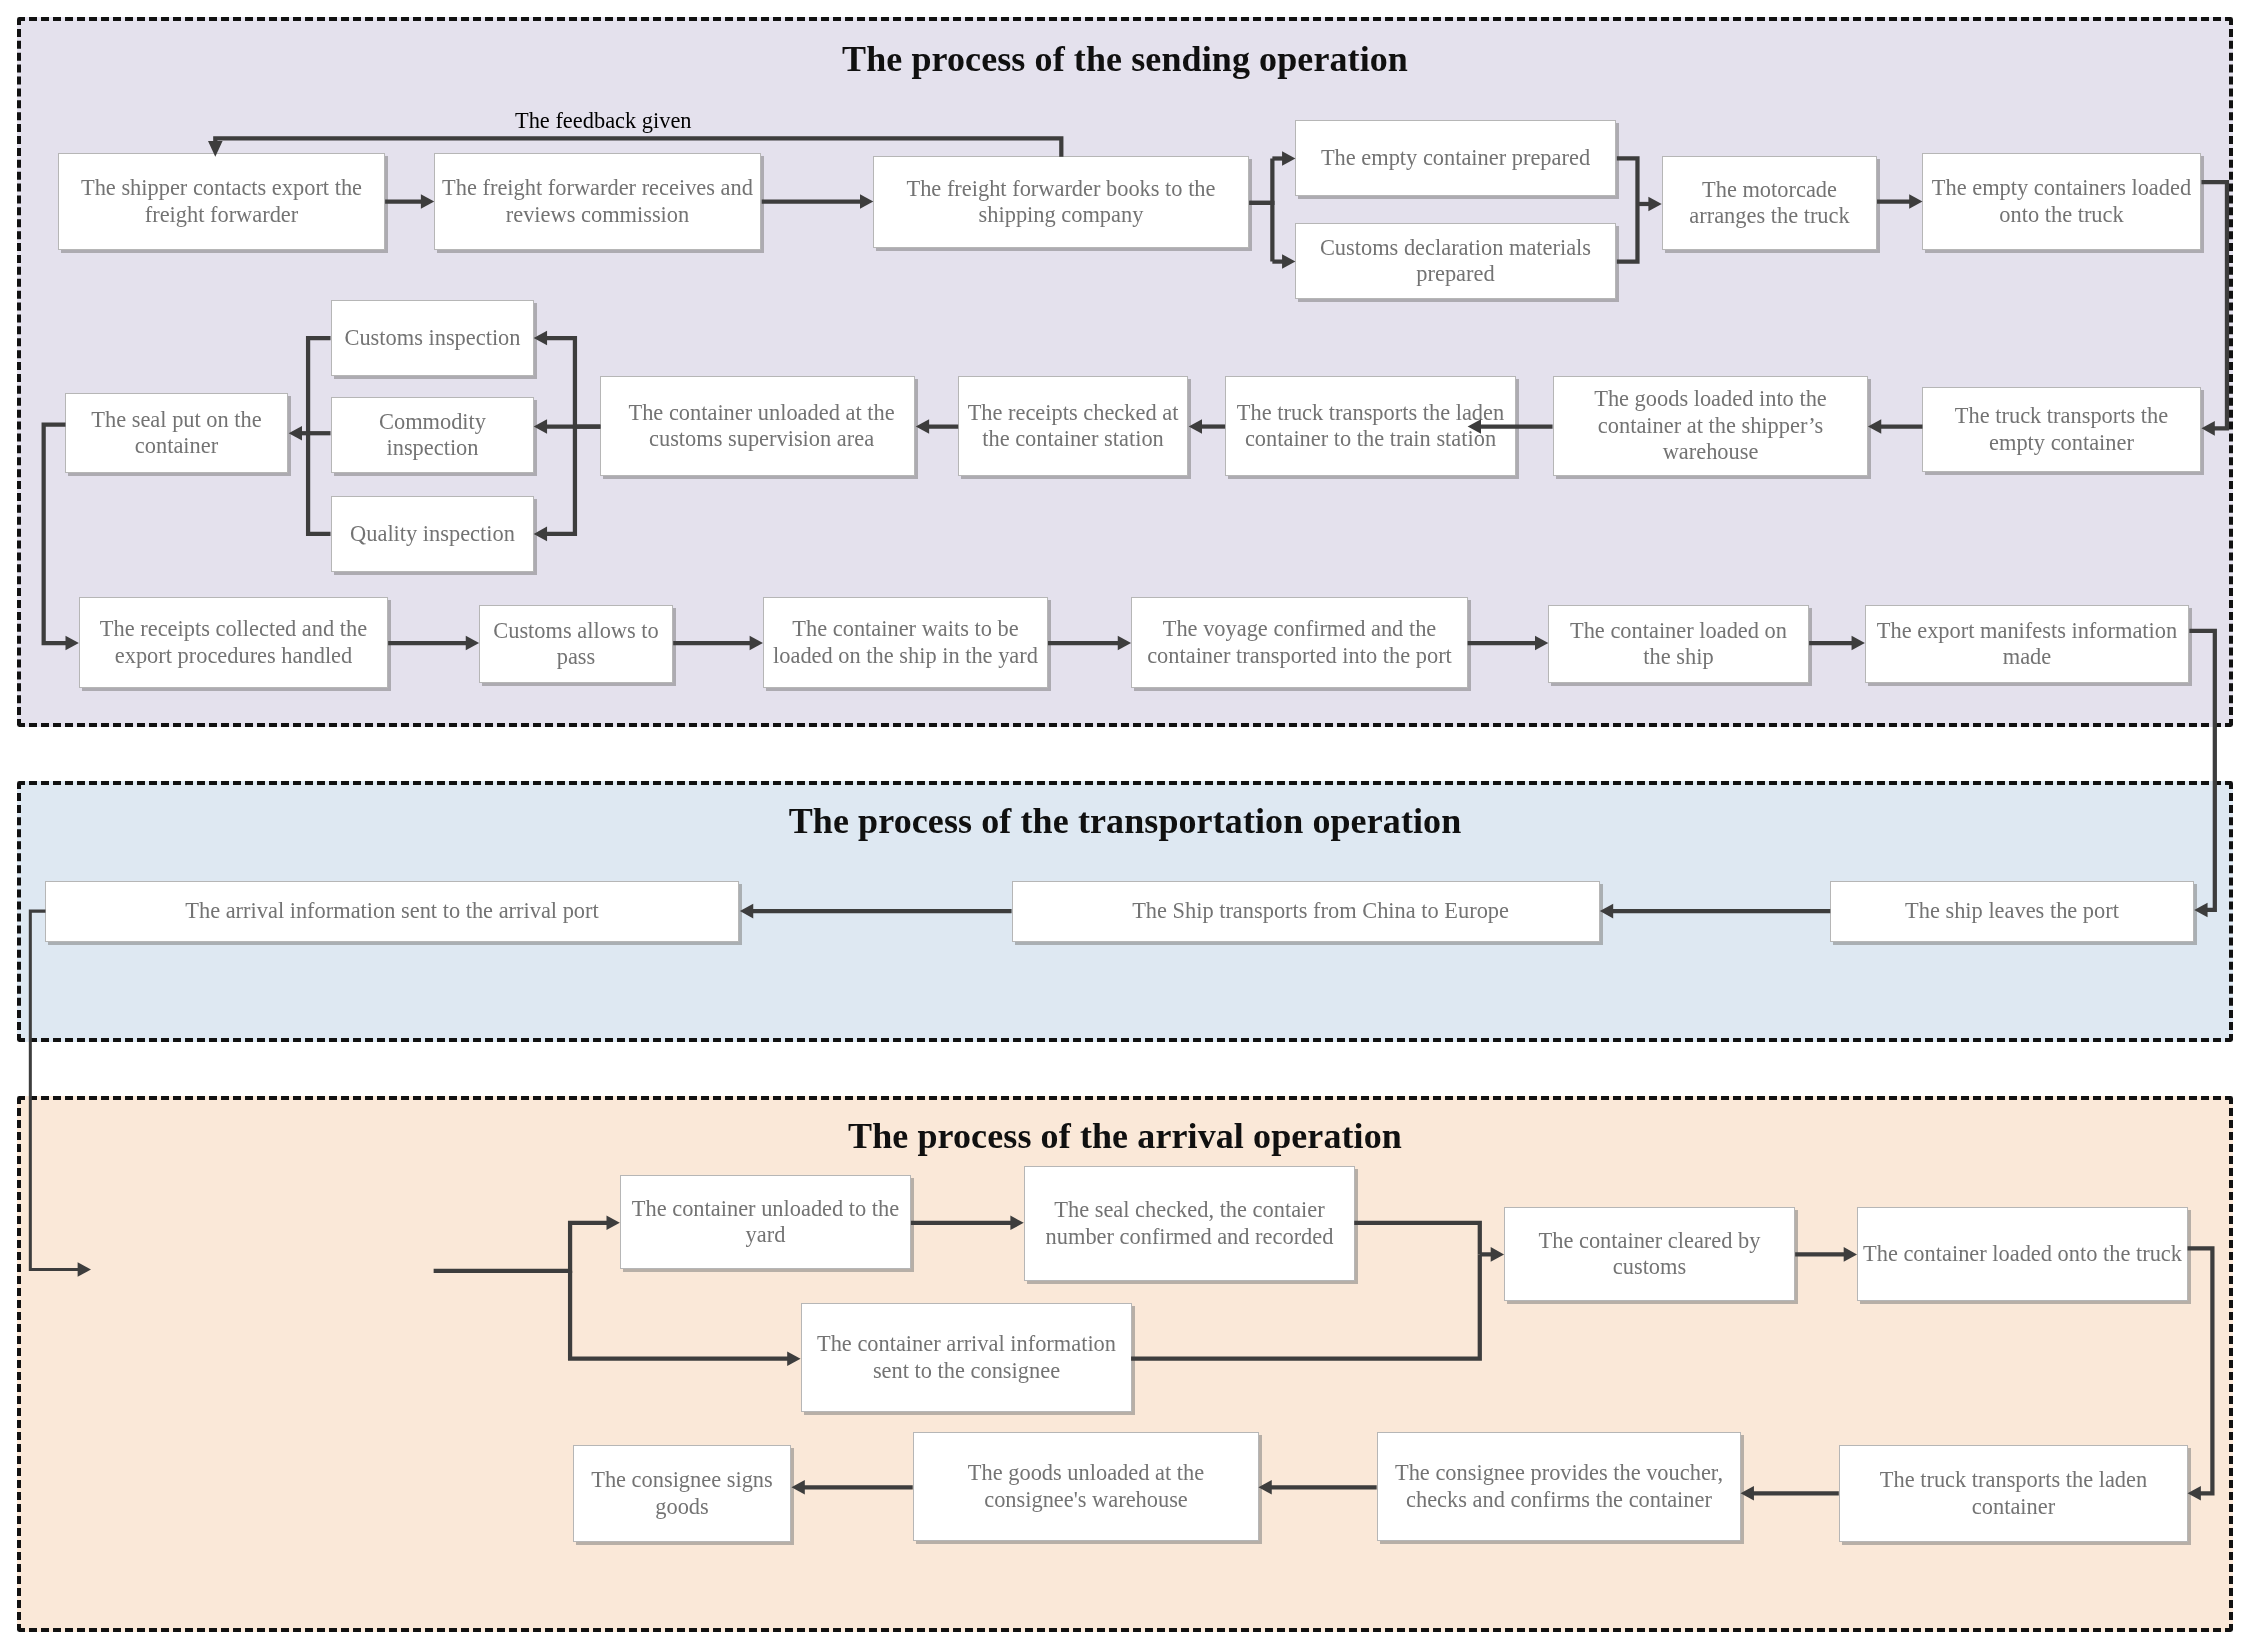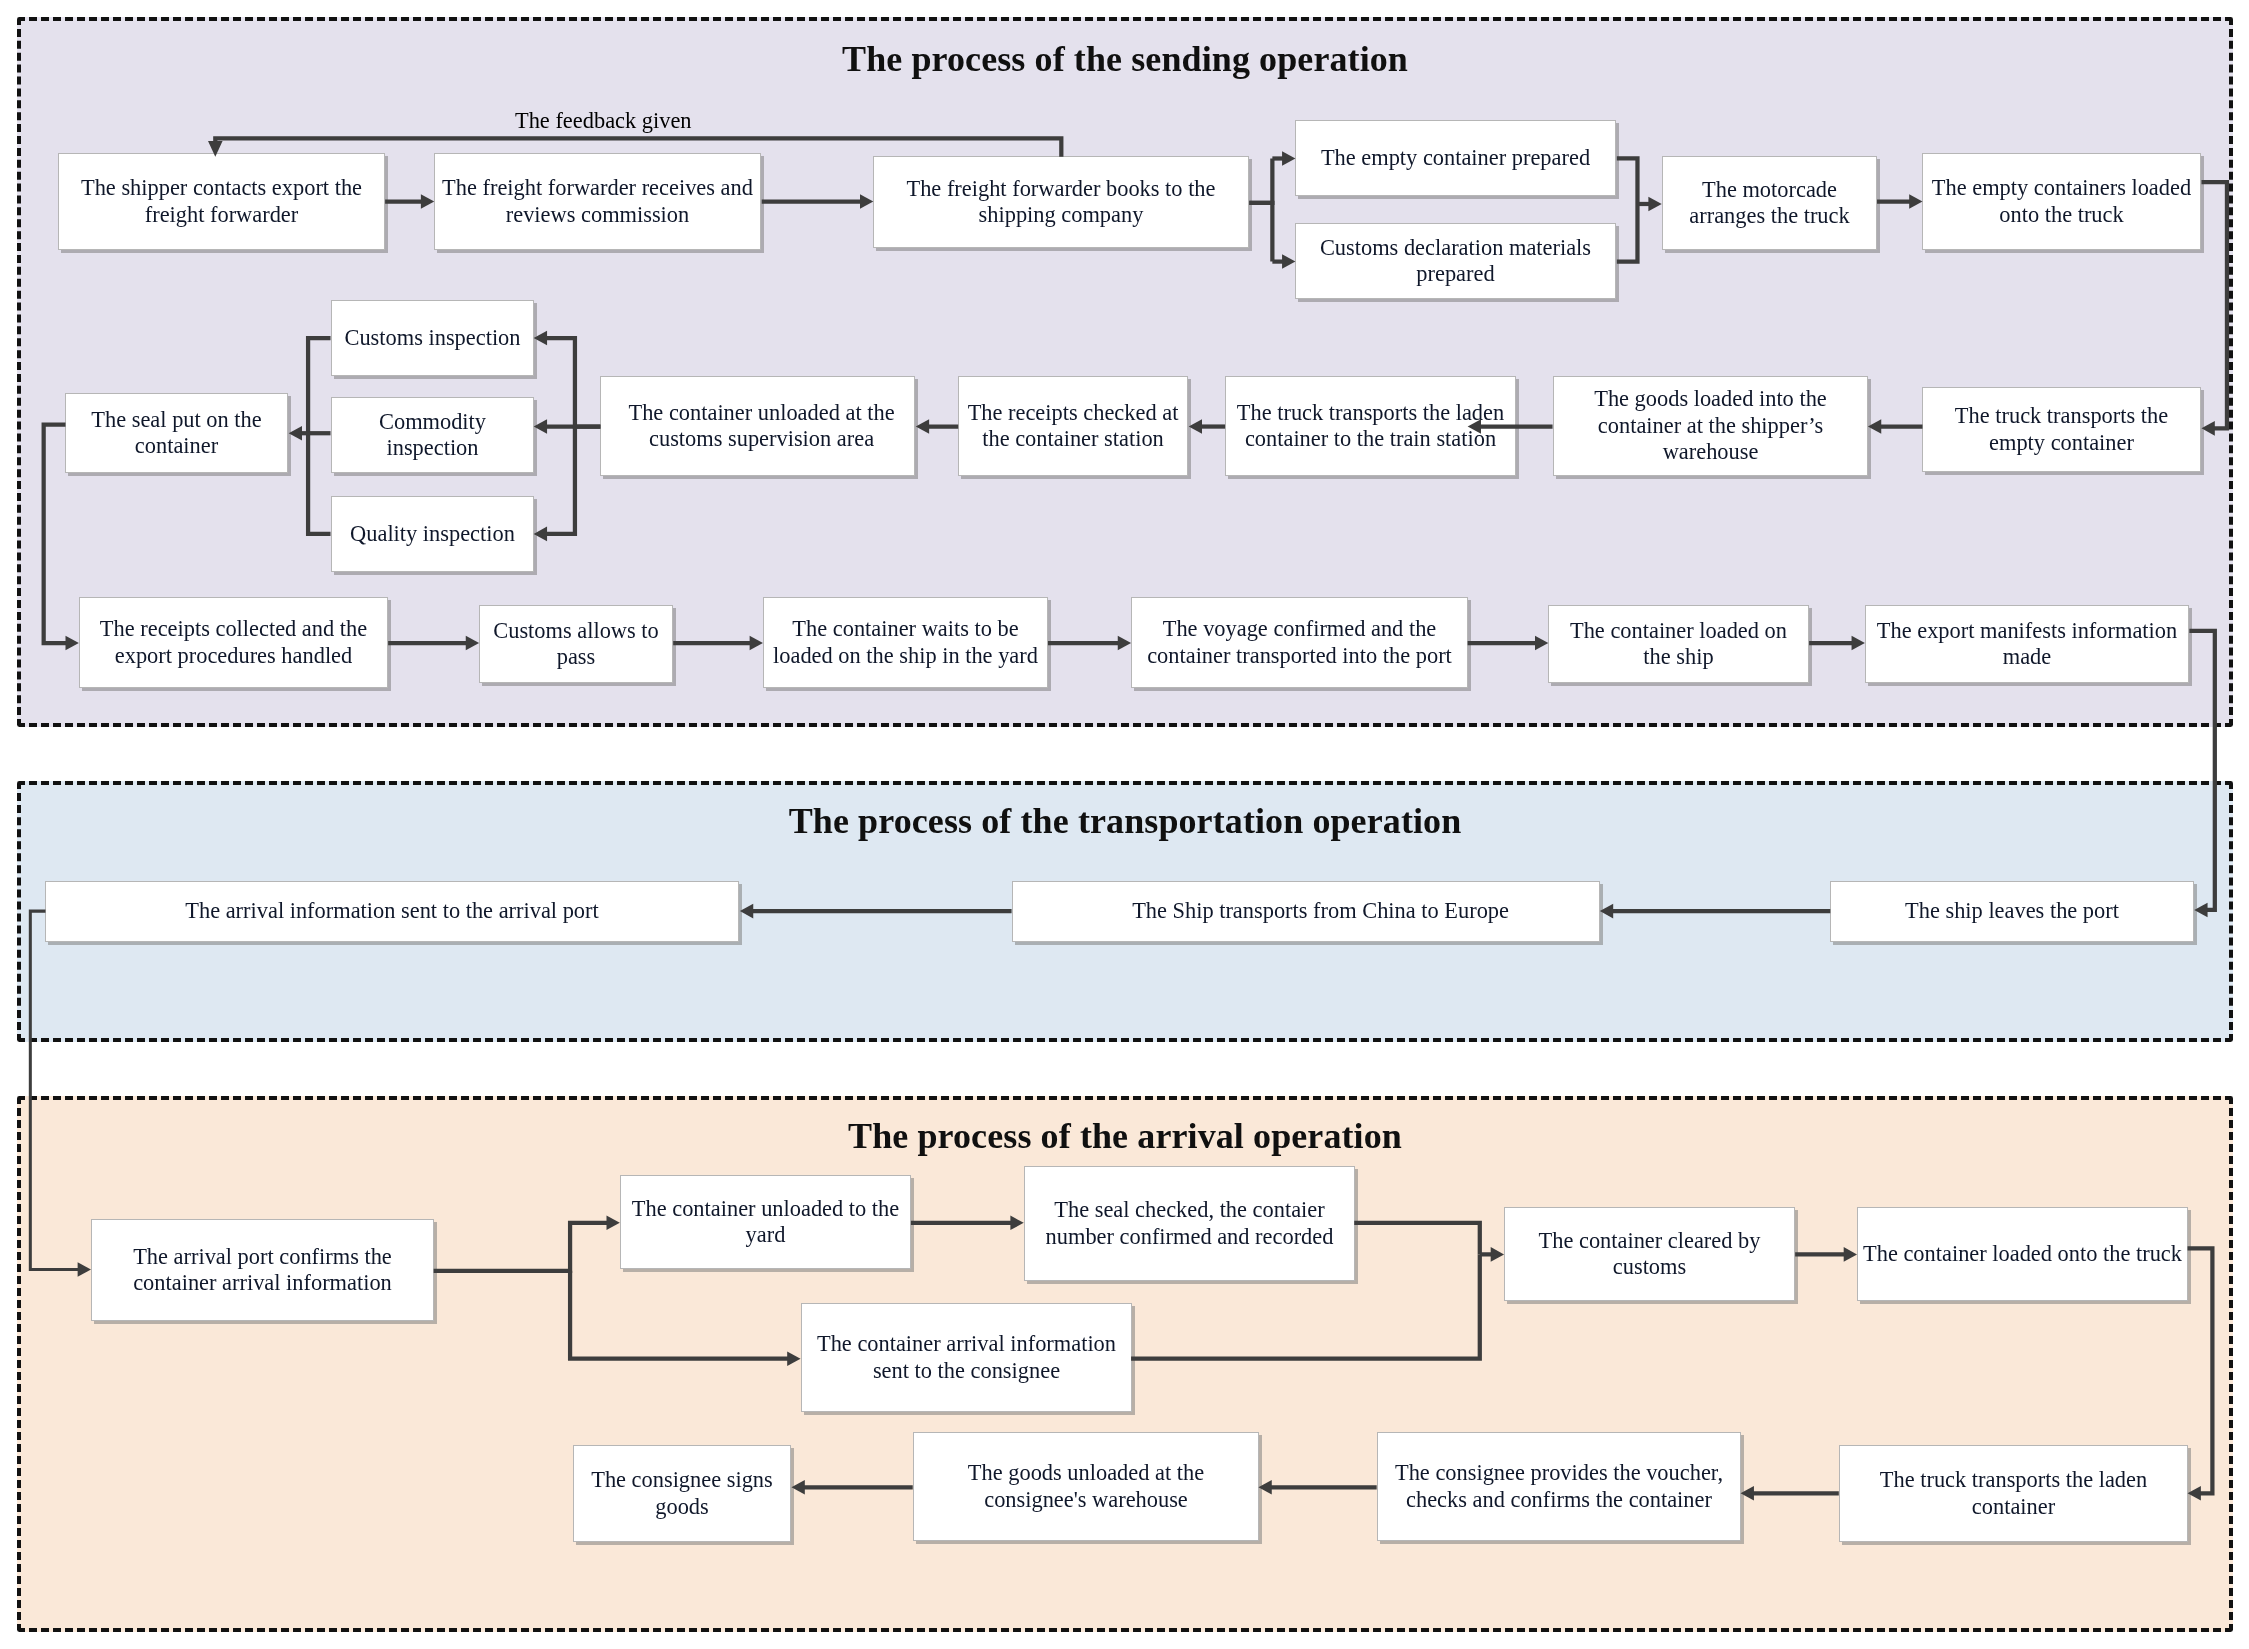--- a/index.html
+++ b/index.html
@@ -16,21 +16,21 @@
     font-weight:bold;font-size:36px;color:#101010;letter-spacing:0.1px;}
   .t-send{top:17px;}
   .t-trans{top:14.6px;}
   .t-arr{top:14.6px;}
 
   
   .node{position:absolute;box-sizing:border-box;background:#FFFFFF;
     border:1.2px solid #B6B6B6;
     box-shadow:3px 3px 0 0 rgba(128,128,128,.55);
     display:flex;align-items:center;justify-content:center;text-align:center;
-    font-size:22.4px;line-height:1.18;color:#0f172a;padding:2.4px 4.9px;}
+    font-size:22.4px;line-height:1.18;color:#737373;padding:2.4px 4.9px;}
   .node span{display:block;width:100%;}
 
   .free-label{position:absolute;font-size:22.4px;color:#000;white-space:nowrap;}
 
   
   #wires{position:absolute;left:0;top:0;width:2250px;height:1650px;pointer-events:none;}
   #wires path,#wires line{fill:none;stroke:#3D3D3D;stroke-width:7;}
   #wires .thin{stroke-width:5;}
   #wires polygon{fill:#3D3D3D;}
 </style>
@@ -146,23 +146,20 @@
     </div>
 
   <div class="node" style="left:1830px;top:881px;width:364px;height:61px;">
     <span>The ship leaves the port</span>
     </div>
 
   <div class="panel panel-arrival">
     <div class="panel-title t-arr">The process of the arrival operation</div>
   </div>
 
-  <div class="node" style="left:91px;top:1219px;width:343px;height:102px;">
-    <span>The arrival port confirms the container arrival information</span>
-    </div>
 
   <div class="node" style="left:620px;top:1175px;width:291px;height:94px;">
     <span>The container unloaded to the yard</span>
     </div>
 
   <div class="node" style="left:1024px;top:1166px;width:331px;height:115px;">
     <span>The seal checked, the contaier number confirmed and recorded</span>
     </div>
 
   <div class="node" style="left:801px;top:1303px;width:331px;height:109px;">

